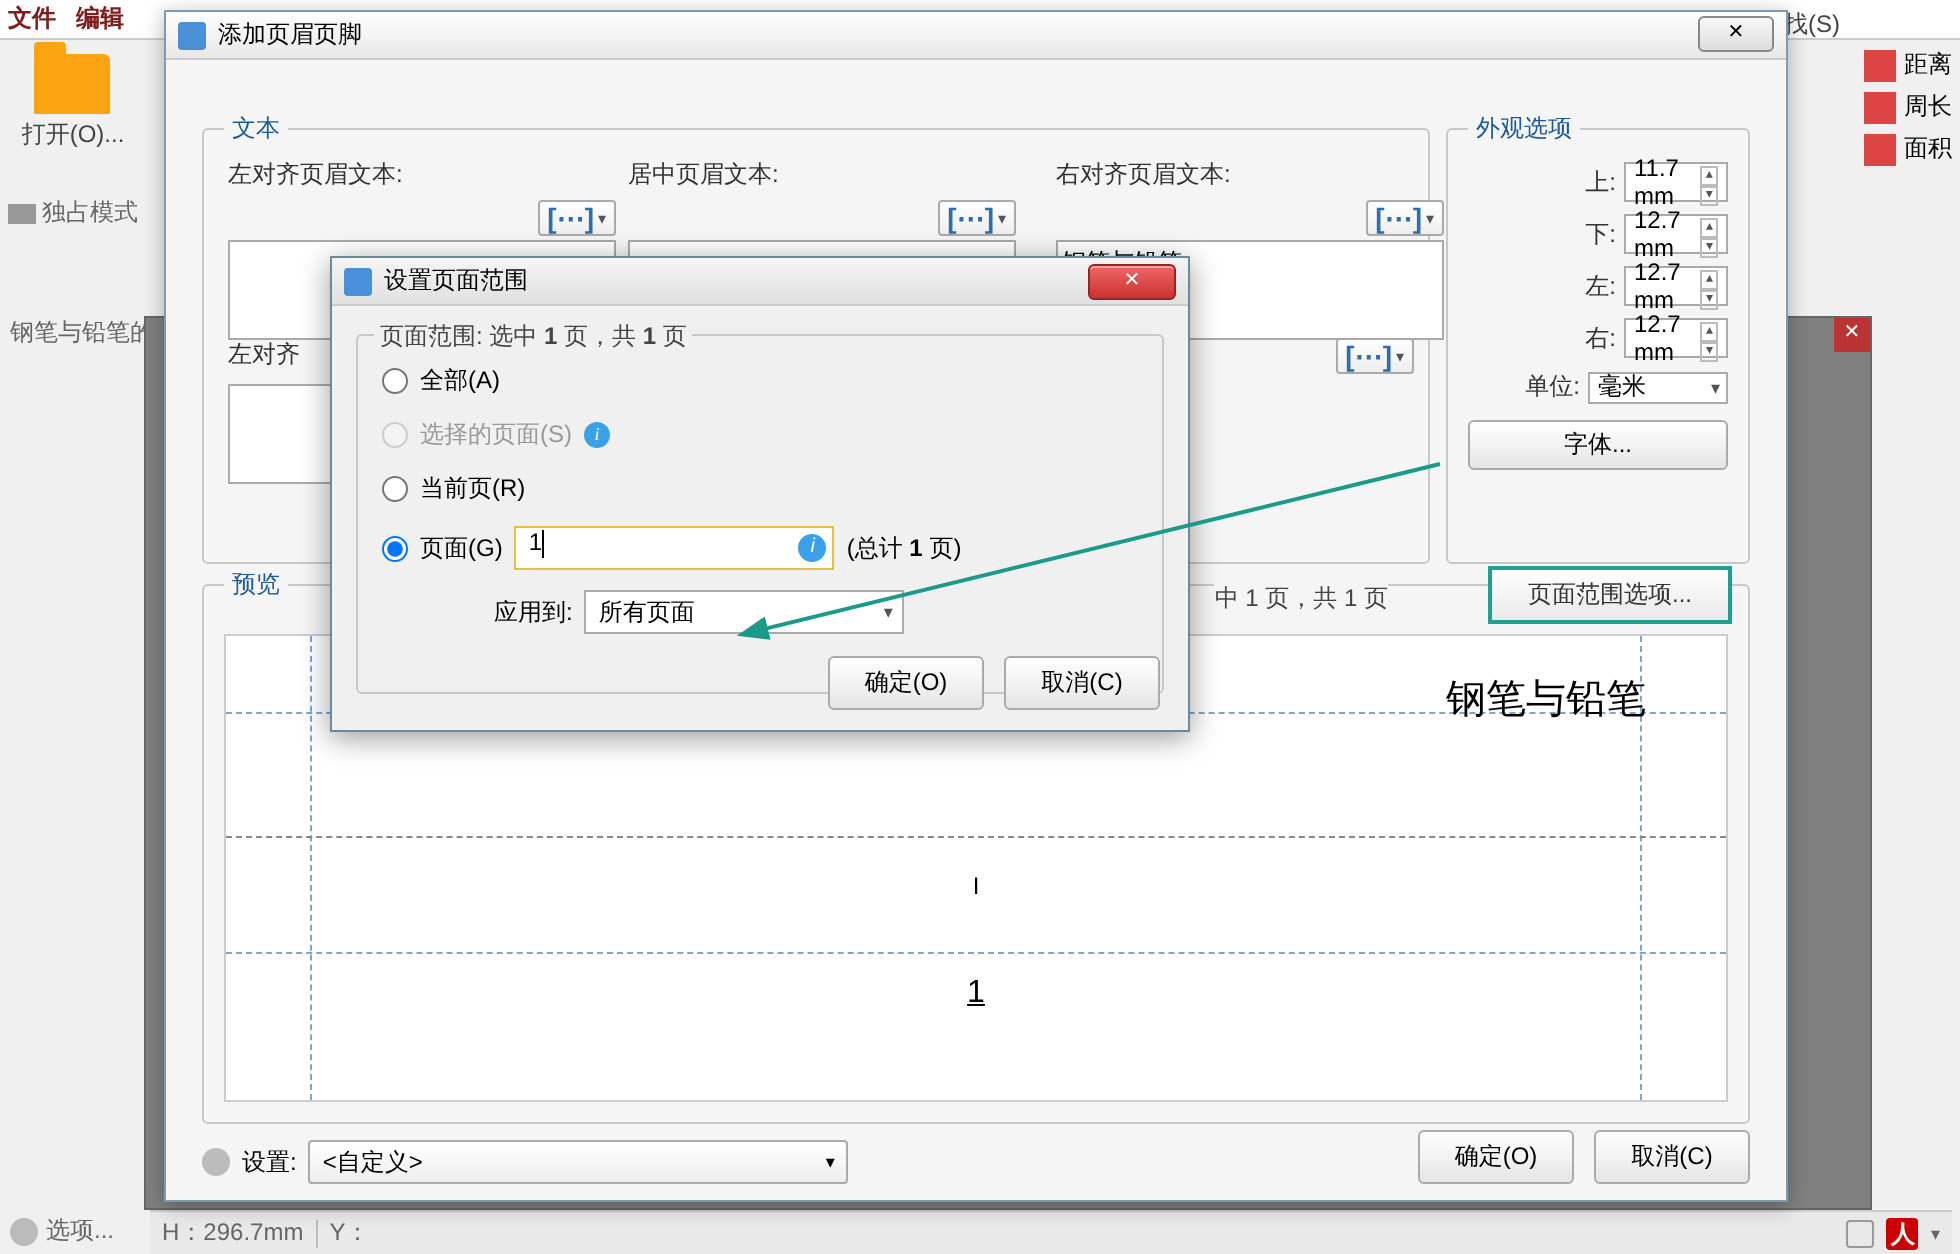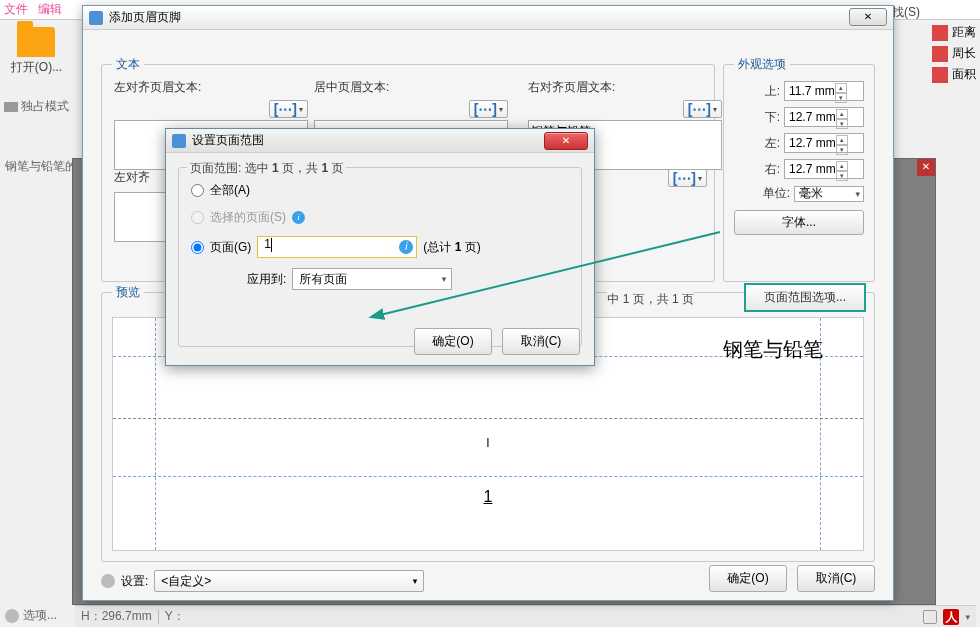--- a/index.html
+++ b/index.html
@@ -1,19 +1,19 @@
 <!DOCTYPE html>
 <html><head>
 <meta charset="utf-8">
 <style>
 * { box-sizing: border-box; margin: 0; padding: 0; font-family: "Microsoft YaHei", "SimSun", sans-serif; font-size: 12px; }
 body { background: #f0f0f0; width: 980px; height: 627px; overflow: hidden; position: relative; }
 
 .menubar { display: flex; background: #fff; border-bottom: 1px solid #ccc; height: 20px; align-items: center; padding: 0 4px; gap: 10px; }
-.menubar span { color: #ec4899; }
+.menubar span { color: #7f1d1d; font-weight: bold; }
 
 .right-tools { position: absolute; right: 4px; top: 24px; display: flex; flex-direction: column; gap: 4px; }
 .right-tools .row { display: flex; align-items: center; gap: 4px; }
 .right-tools .row .rico { width: 16px; height: 16px; display: inline-block; }
 
 .bg-tab { position: absolute; left: 5px; top: 158px; color: #666; font-size: 12px; }
 .bg-area { position: absolute; left: 72px; top: 158px; right: 44px; bottom: 22px; background: #808080; border: 1px solid #666; }
 .bg-area-close { position: absolute; right: 0; top: 0; width: 18px; height: 17px; background: #b33; color: #fff; text-align: center; line-height: 16px; font-size: 10px; cursor: pointer; }
 
 .left-side { position: absolute; left: 4px; top: 25px; display: flex; flex-direction: column; gap: 4px; align-items: center; }
@@ -44,21 +44,21 @@
 
 .col { position: absolute; width: 194px; }
 .col-label { color: #333; display: block; margin-bottom: 4px; }
 .dd-btn { float: right; border: 1px solid #aaa; background: linear-gradient(#fff,#eee); padding: 0 4px; height: 18px; border-radius:2px; display:flex; align-items:center; gap:2px; cursor:pointer;}
 .dd-btn .dots { color:#2a6fb5; font-weight:bold; font-size:14px; line-height:8px;}
 .dd-btn .caret { font-size:8px; color:#555;}
 .textarea { width: 100%; height: 50px; border: 1px solid #aaa; background: #fff; margin-top: 2px; resize:none; padding:2px;}
 
 .appear-row { display: flex; align-items: center; justify-content: flex-end; gap: 4px; margin: 6px 10px; }
 .appear-row label { color:#333; white-space:nowrap; }
-.spin { width: 80px; height: 20px; border: 1px solid #aaa; background: #fff; padding: 0 4px; display:flex; align-items:center; justify-content:flex-start; }
+.spin { width: 52px; height: 20px; border: 1px solid #aaa; background: #fff; padding: 0 4px; display:flex; align-items:center; justify-content:space-between; }
 .spin .updn { width:12px; height:16px; display:flex; flex-direction:column;}
 .spin .updn span { flex:1; font-size:7px; line-height:8px; text-align:center; color:#555; border:1px solid #bbb;}
 .select { width: 70px; height: 16px; border: 1px solid #aaa; background: #fff; padding: 0 4px; display:flex; align-items:center; position:relative;}
 .select:after { content:"▾"; position:absolute; right:3px; font-size:9px; color:#555;}
 .btn { border: 1px solid #aaa; background: linear-gradient(#fff,#e5e5e5); border-radius: 3px; padding: 3px 14px; cursor:pointer; display:inline-block; text-align:center;}
 .font-btn { margin: 8px 10px; display:block; text-align:center; padding:3px 2px;}
 
 .preview-info { position: absolute; right: 180px; top: -2px; color:#444; background:#f5f5f5;}
 .preview-opts-btn { position: absolute; right: 8px; top: -10px; border: 2px solid #20a090; background: linear-gradient(#fff,#e8e8e8); padding: 4px 18px; color:#333; cursor:pointer;}
 
@@ -304,20 +304,24 @@
     <div class="radio-list">
       <label class="radio-row">
           <input type="radio" name="pr" style="">
           <span>全部(A)</span>
         </label>
       <label class="radio-row disabled">
           <input type="radio" name="pr" disabled="" style="">
           <span>选择的页面(S)</span> 
           <span class="info-i">i</span>
         </label>
+      <label class="radio-row">
+          <input type="radio" name="pr" style="">
+          <span>当前页(R)</span>
+        </label>
       <div class="radio-row page-input-wrap">
         <input type="radio" name="pr" checked="" style="">
         <span>页面(G)</span>
         <div class="page-input"><span>1</span><span class="cursor"></span><span class="info-i2">i</span></div>
         <span><span>(总计 </span><b>1</b><span> 页)</span></span>
       </div>
       <div class="apply-row">
         <span>应用到:</span>
         <div class="apply-sel">
             <span>所有页面</span>

